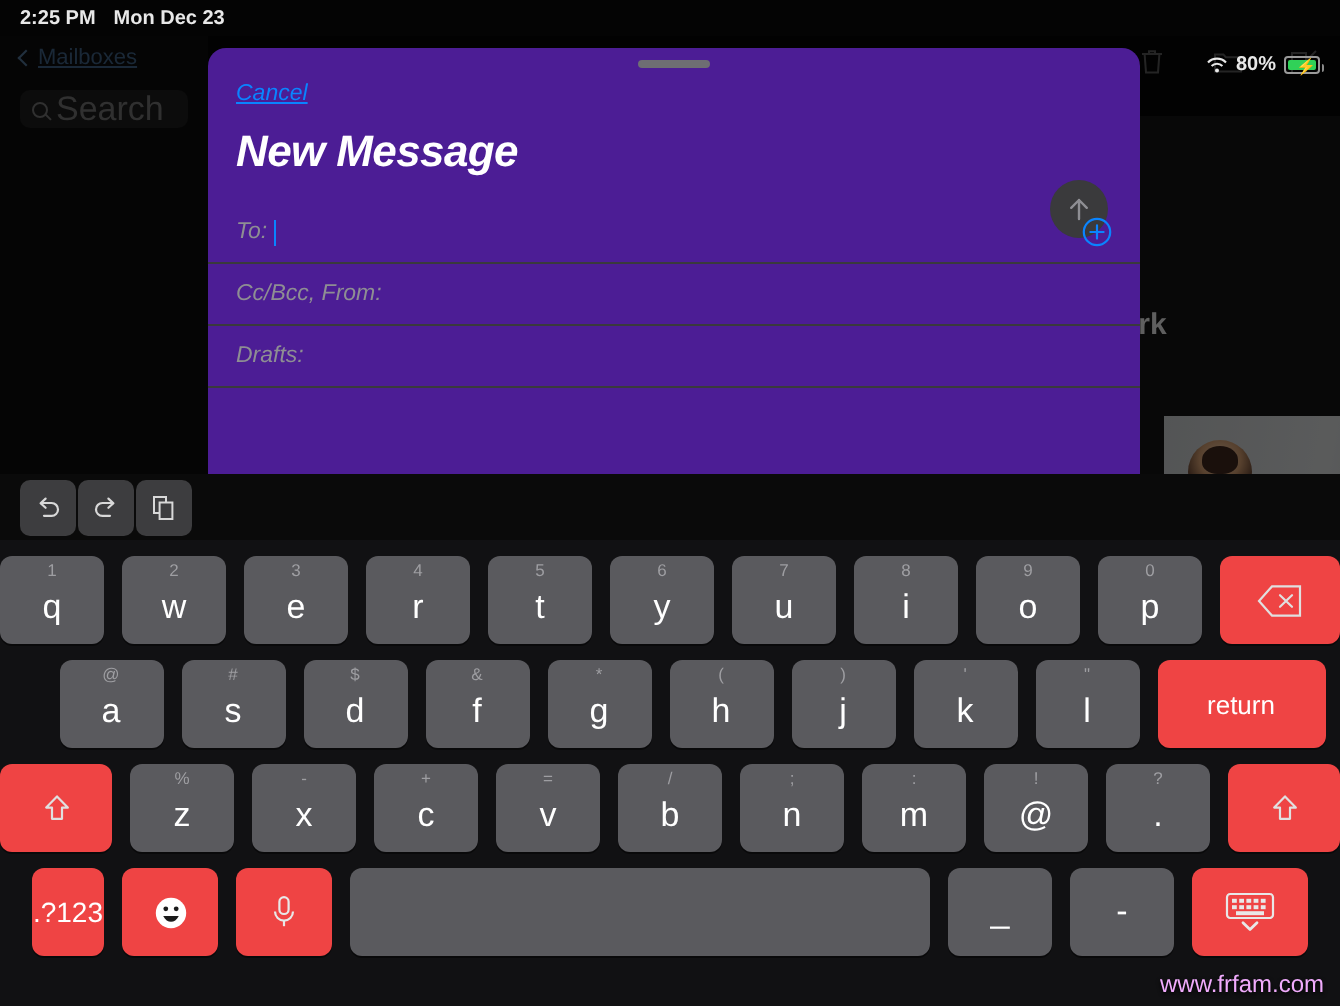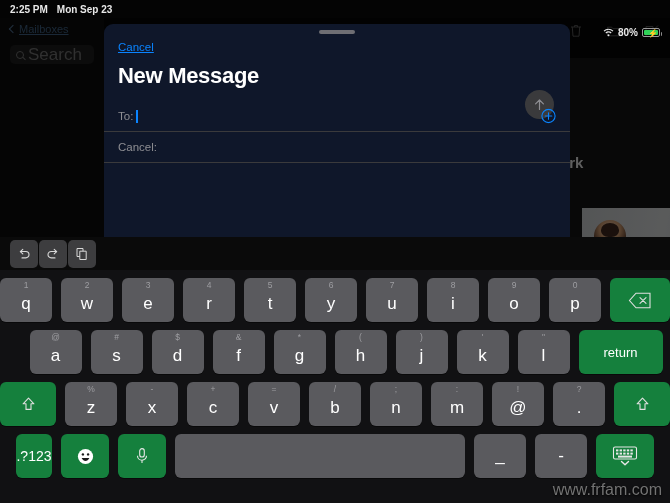--- a/index.html
+++ b/index.html
@@ -47,21 +47,21 @@
   .msg-photo { position:absolute; top:150px; left:22px; width:188px; height:88px; background:linear-gradient(100deg,#b9bcbd 0%,#c8cacb 42%,#a8acae 72%,#bdc0c1 100%); }
   .avatar { position:absolute; top:12px; left:12px; width:32px; height:32px; border-radius:50%;
             background:radial-gradient(circle at 50% 30%, #e8c7ab 0%, #c08f66 38%, #4a2f23 70%, #2b1a14 100%); }
   .avatar::after { content:""; position:absolute; left:7px; top:3px; width:18px; height:14px; border-radius:50% 50% 42% 42%; background:#3a241b; }
 
   .dim { position:absolute; top:0; left:0; width:670px; height:237px; background:rgba(0,0,0,.55); z-index:20; }
 
   
   .sheet {
     position:absolute; top:24px; left:104px; width:466px; height:213px;
-    background:#0f172a; border-radius:9px 9px 0 0; z-index:30; overflow:hidden;
+    background:#4c1d95; border-radius:9px 9px 0 0; z-index:30; overflow:hidden;font-style:italic;
   }
   .grabber { width:36px; height:4px; background:#6e6e73; border-radius:2px; margin:6px auto 0; }
   .cancel { color:#0a84ff; font-size:11.5px; text-decoration:underline; margin:7px 0 0 14px; display:inline-block; }
   .sheet-title { color:#fff; font-size:22px; font-weight:bold; margin:8px 0 4px 14px; letter-spacing:-0.3px; }
   .send-btn {
     position:absolute; top:66px; right:16px; width:29px; height:29px; border-radius:50%;
     background:#3a3a3c; display:flex; align-items:center; justify-content:center;
   }
   .send-btn svg { display:block; }
 
@@ -85,31 +85,31 @@
   .keyboard { position:absolute; top:270px; left:0; width:670px; height:233px; background:#111113; z-index:45; padding-top:4px; }
   .krow { display:flex; justify-content:center; align-items:center; gap:9px; height:52px; }
   .key {
     position:relative; background:#5a5a5e; border-radius:6px; height:44px;
     display:flex; align-items:center; justify-content:center;
     color:#fff; font-size:17px; box-shadow:0 1px 0 rgba(0,0,0,.45);
   }
   .key.letter { width:52px; }
   .key .alt { position:absolute; top:2px; left:0; right:0; text-align:center; font-size:8.5px; color:#9e9ea2; }
   .key .main { margin-top:7px; }
-  .key.dark { background:#15803d; }
+  .key.dark { background:#ef4444; }
   .key.wide-bs { width:60px; }
   .key.ret { width:84px; font-size:13px; }
   .key.shift { width:56px; }
   .key.num { width:36px; font-size:14px; }
   .key.sq { width:48px; }
   .key.space { width:290px; background:#5a5a5e; }
   .key.sm { width:52px; }
   .key.dismiss { width:58px; }
   .row2 { padding-left:22px; }
-  .watermark { position:absolute; right:8px; bottom:4px; color:#737373; font-size:16px; z-index:70; text-shadow:0 1px 2px #000; }
+  .watermark { position:absolute; right:8px; bottom:4px; color:#f0abfc; font-size:12px; z-index:70; text-shadow:0 1px 2px #000; }
 </style>
 </head>
 <body>
 
 <div class="screen">
 
   <div class="bg-app">
 
     <div class="sidebar">
       <div class="back-row">
@@ -151,21 +151,21 @@
         </div>
       </div>
     </div>
   </div>
 
   <div class="dim"></div>
 
   <div class="statusbar">
     <div class="sb-left">
       <span>2:25 PM</span>
-      <span>Mon Sep 23</span>
+      <span>Mon Dec 23</span>
     </div>
     <div class="sb-right">
       <span class="wifi">
         <svg width="11" height="9" viewBox="0 0 11 9">
             <path d="M1 3.2a6.3 6.3 0 019 0" fill="none" stroke="#e8e8e8" stroke-width="1.1"></path>
             <path d="M2.8 5a3.8 3.8 0 015.4 0" fill="none" stroke="#e8e8e8" stroke-width="1.1"></path>
             <circle cx="5.5" cy="7.2" r="1" fill="#e8e8e8"></circle>
           </svg>
       </span>
       <span>80%</span>
@@ -193,21 +193,25 @@
         <span class="fv"></span>
         <span class="caret"></span>
         <span class="add-contact">
           <svg width="15" height="15" viewBox="0 0 15 15">
               <circle cx="7.5" cy="7.5" r="6.6" fill="none" stroke="#0a84ff" stroke-width="1.1"></circle>
               <path d="M7.5 4.2v6.6M4.2 7.5h6.6" stroke="#0a84ff" stroke-width="1.1" stroke-linecap="round"></path>
             </svg>
         </span>
       </div>
       <div class="field">
-        <span>Cancel:</span>
+        <span>Cc/Bcc, From:</span>
+        <span class="fv"></span>
+      </div>
+      <div class="field">
+        <span>Drafts:</span>
         <span class="fv"></span>
       </div>
     </div>
   </div>
 
   <div class="edit-bar">
     <div class="ebtn" style="left:10px">
       <svg width="16" height="16" viewBox="0 0 16 16">
           <path d="M5 5.5H9.8a3.2 3.2 0 010 6.4H6" fill="none" stroke="#d8d8d8" stroke-width="1.1" stroke-linecap="round"></path>
           <path d="M6.8 3.3L4.3 5.6l2.5 2.3" fill="none" stroke="#d8d8d8" stroke-width="1.1" stroke-linecap="round" stroke-linejoin="round"></path>

